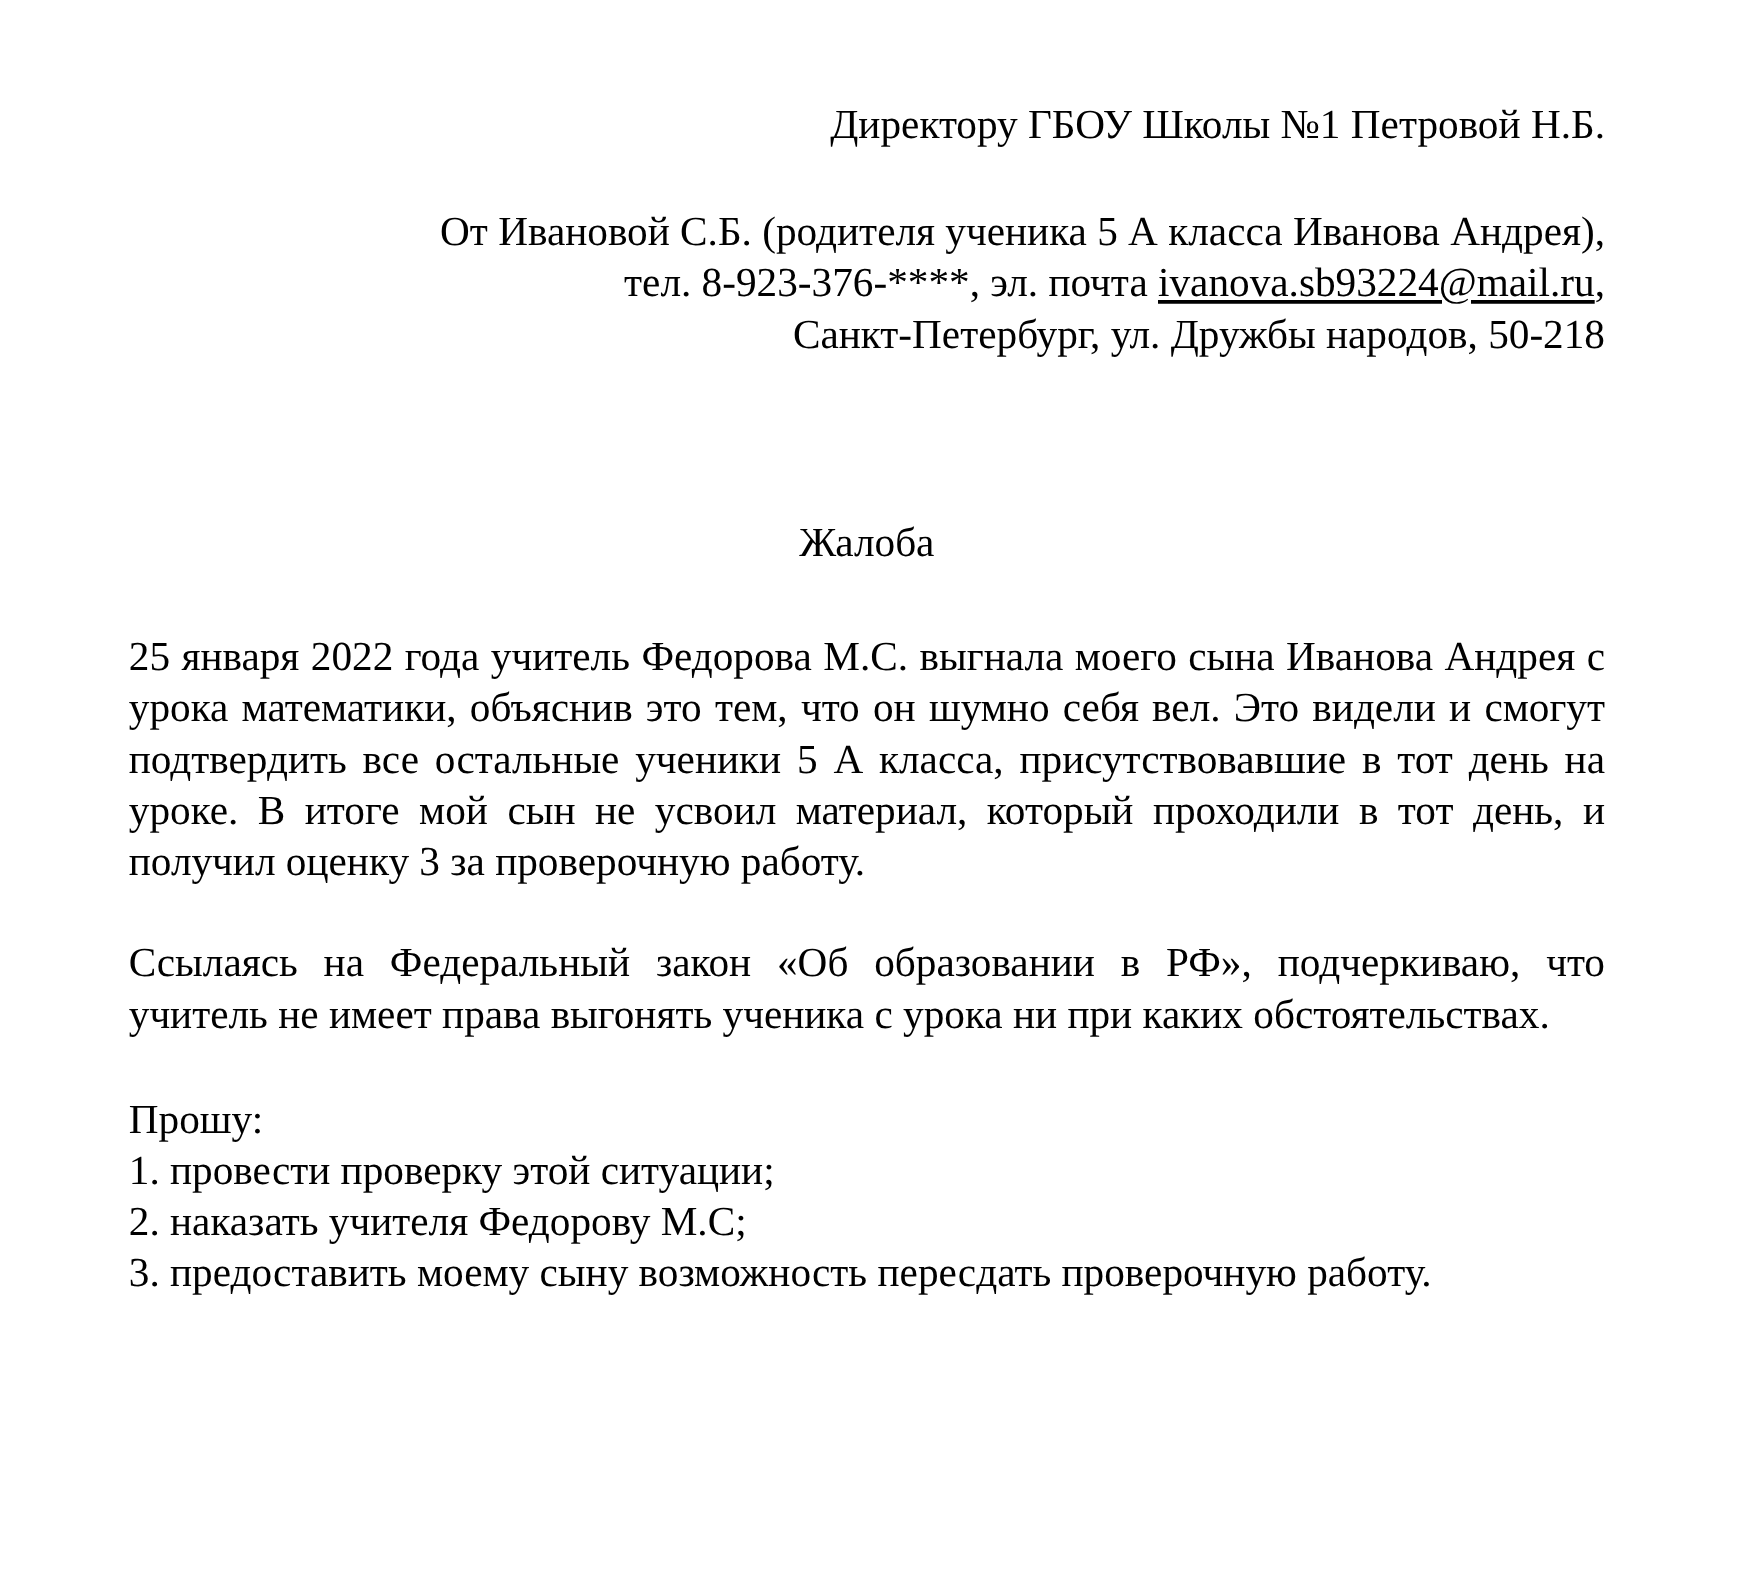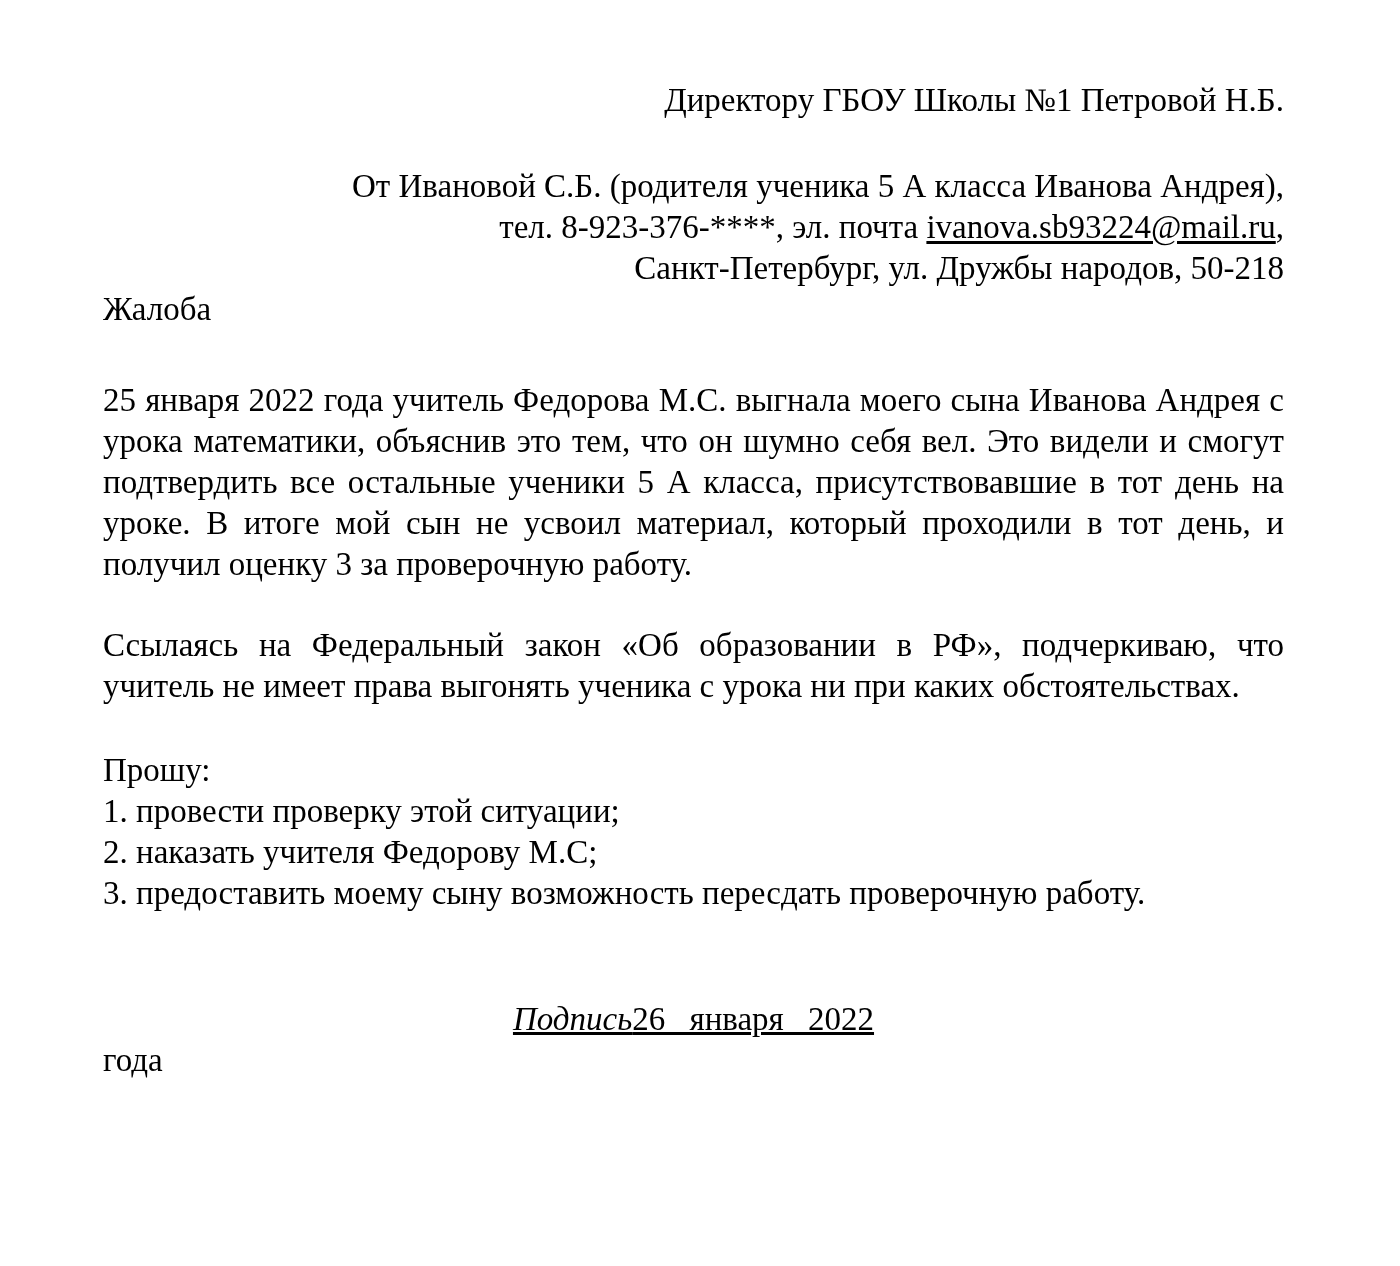--- a/index.html
+++ b/index.html
@@ -13,21 +13,21 @@
     color: #000000;
     font-family: "Liberation Serif", "DejaVu Serif", serif;
     font-size: 33px;
     line-height: 41px;
     padding: 80px 116px 0 103px;
     overflow: hidden;
   }
   .right  { text-align: right; }
   .just   { text-align: justify; text-justify: inter-word; }
   .recipient-line { margin-bottom: 45px; }
-  .letter-title   { margin-bottom: 50px; }
+  .letter-title   { margin-top: 126px; margin-bottom: 50px; text-align: center; }
   .paragraph-2    { margin-top: 40px; }
   .request-intro  { margin-top: 43px; }
   .signature-row {
     margin-top: 85px;
     display: flex;
     justify-content: center;
     align-items: baseline;
     text-decoration: underline;
   }
   .signature-label { font-style: italic; }

